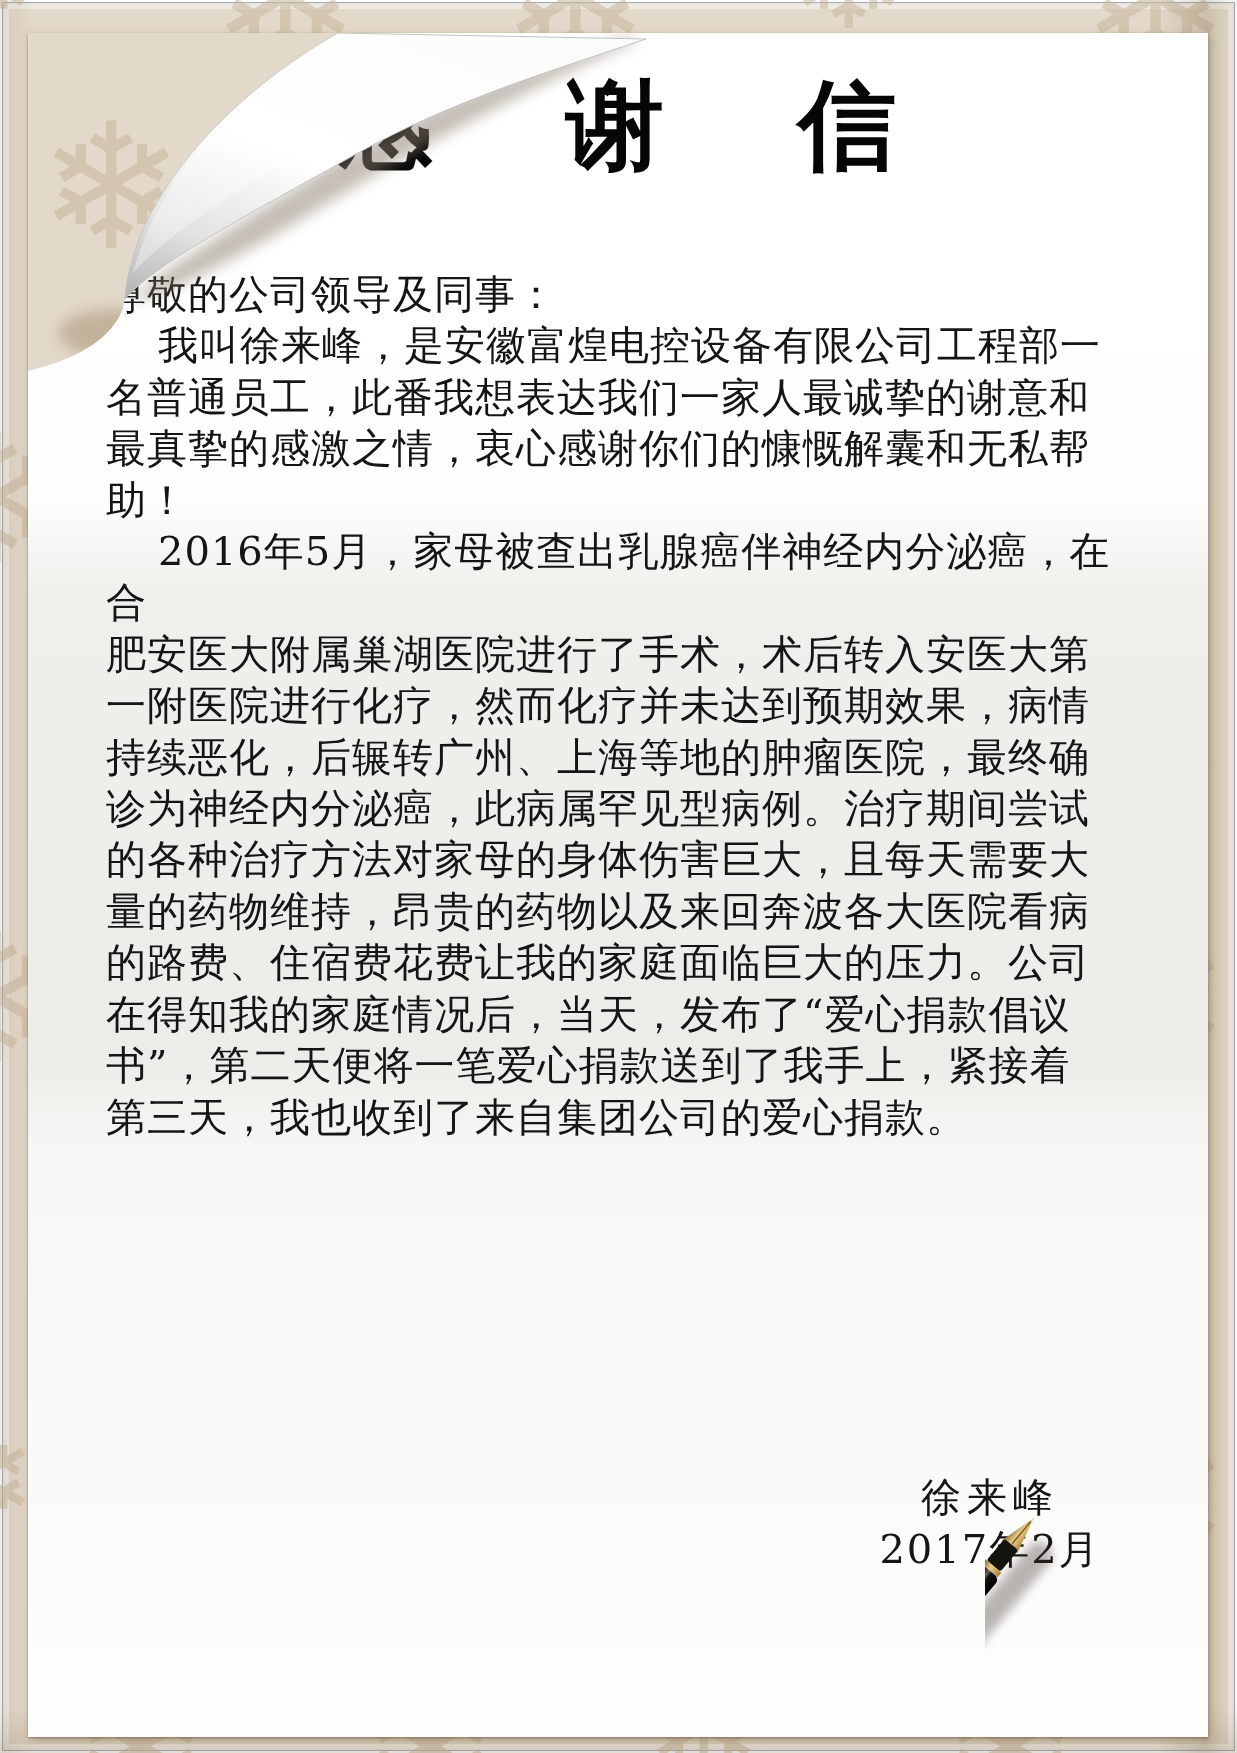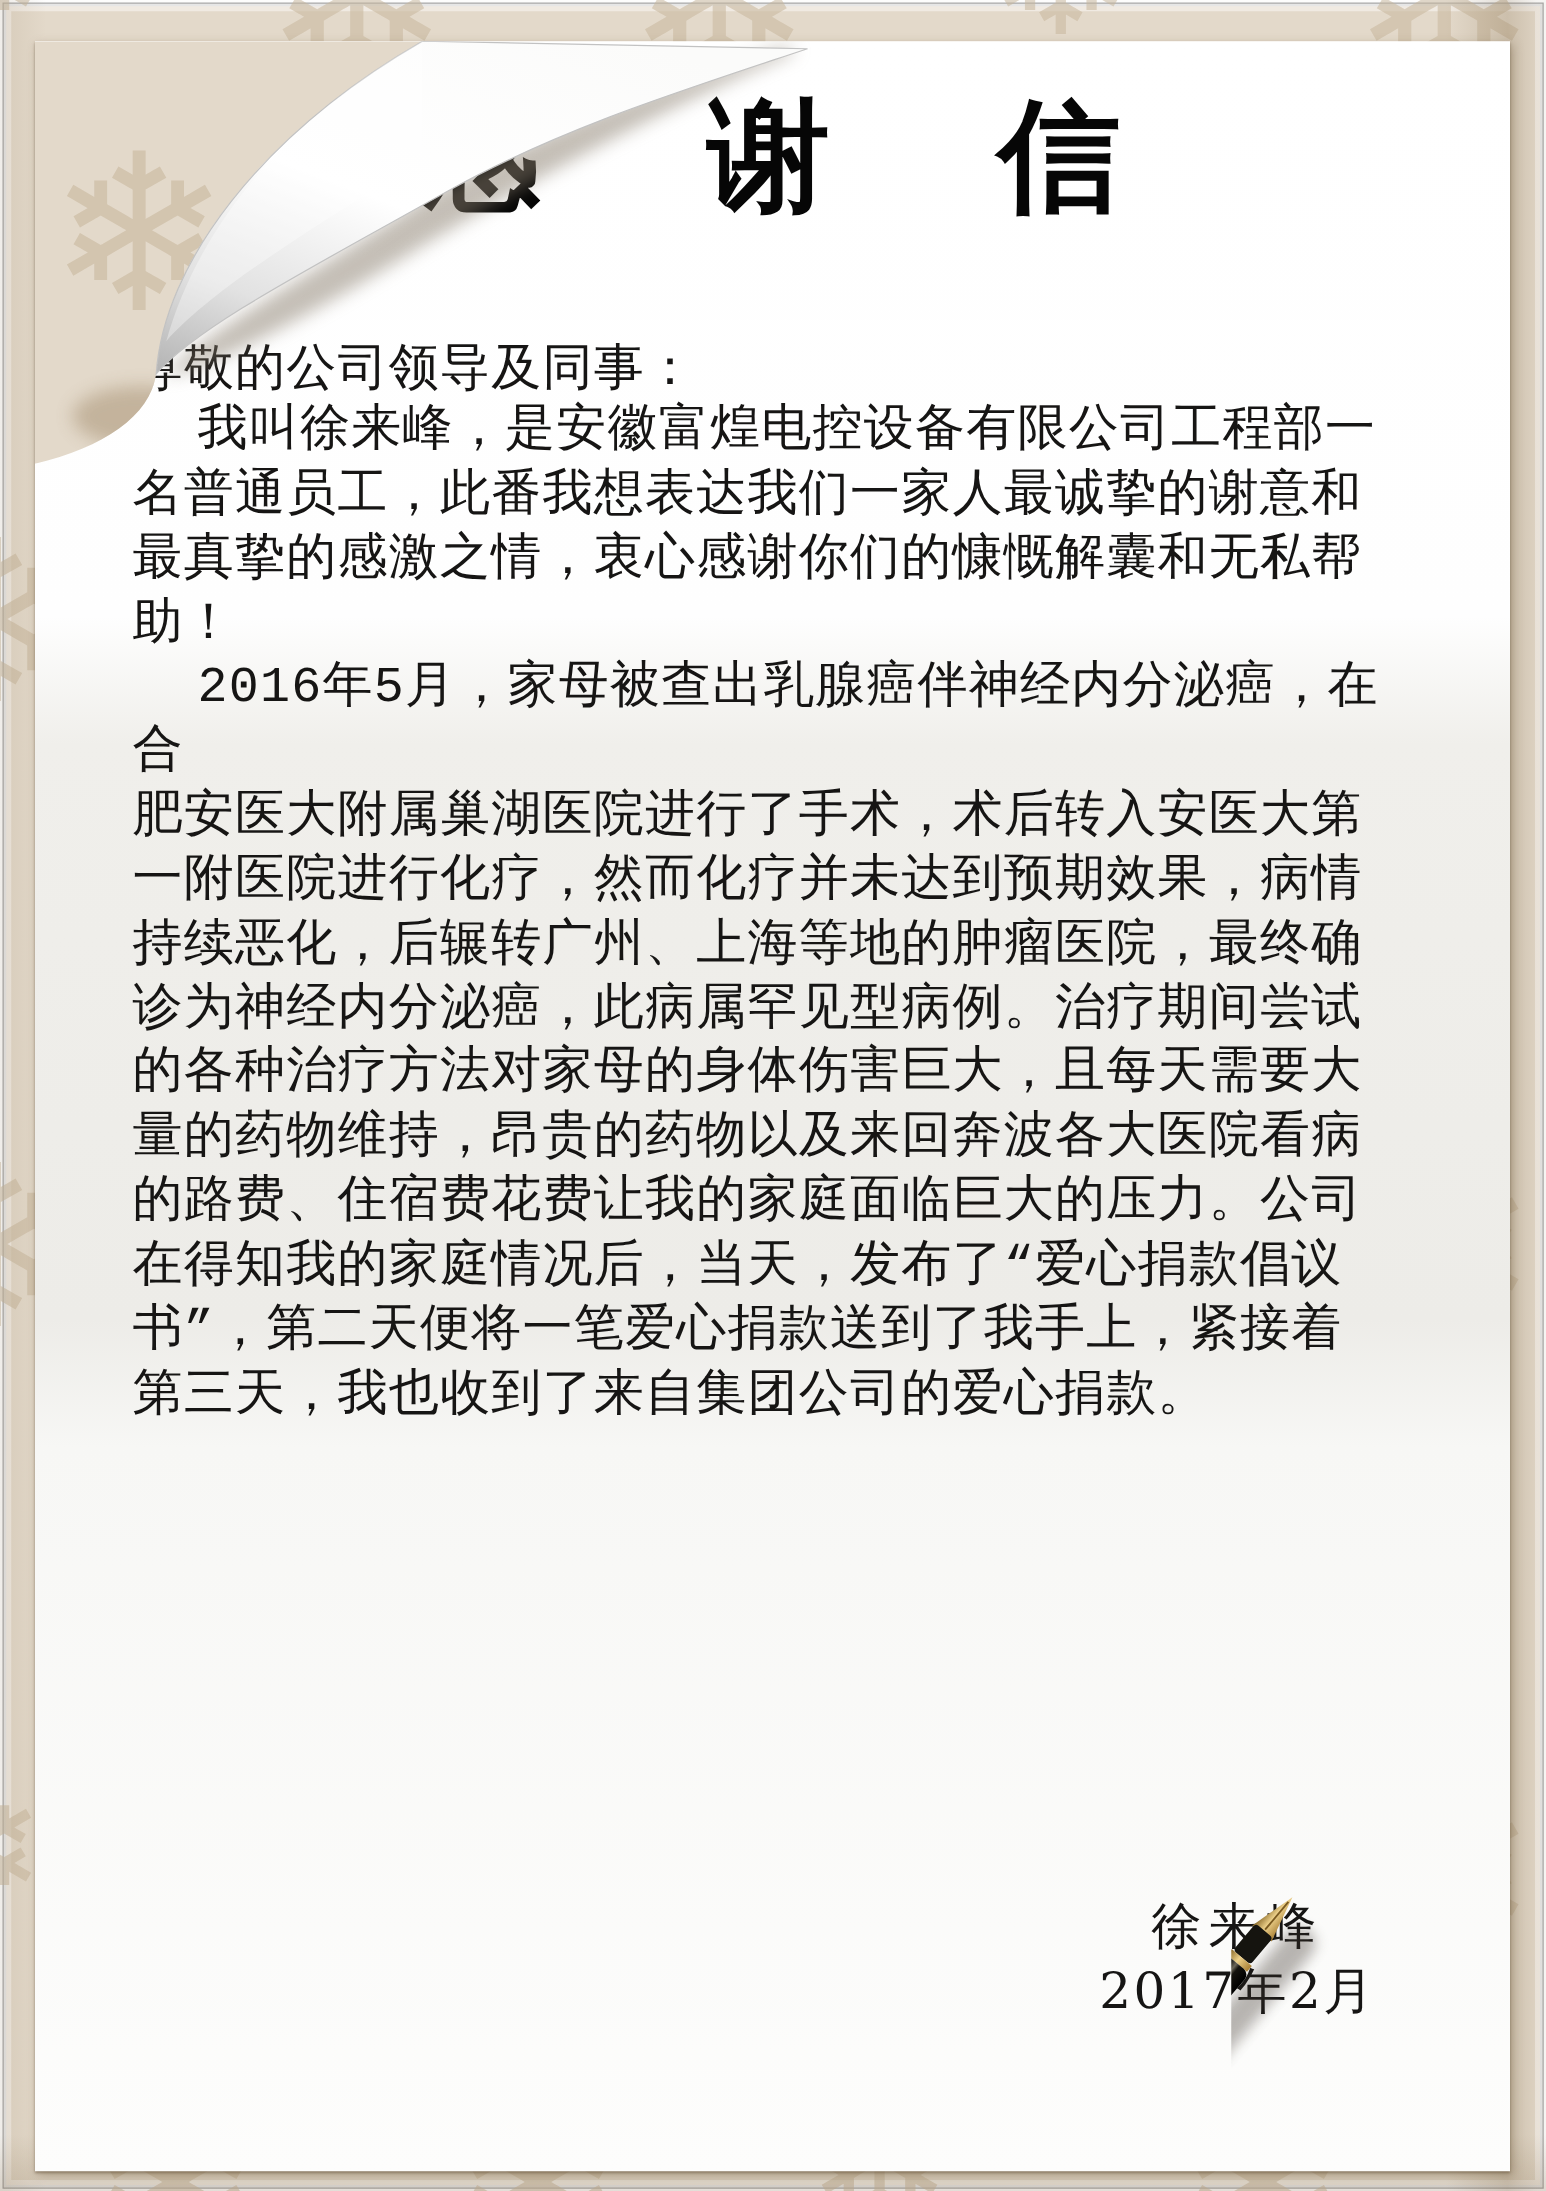--- a/index.html
+++ b/index.html
@@ -33,25 +33,25 @@
   .title{
     position:absolute;left:0;right:0;top:36px;text-align:center;
     transform:translateX(22px);
     font-size:98px;font-weight:bold;color:#060606;letter-spacing:50px;
     line-height:1.15;white-space:nowrap;
   }
   .body-text{
     position:absolute;left:78px;top:236px;width:1016px;
     font-size:40px;line-height:51.4px;letter-spacing:1px;color:#161514;
   }
-  .body-text p{margin:0;white-space:pre-line;text-indent:1.3em;font-family:Liberation Mono, monospace;}
+  .body-text p{margin:0;white-space:pre-line;text-indent:1.3em;}
   .body-text .salutation{white-space:nowrap;text-indent:0;}
   .sign-block{
     position:absolute;top:1438px;right:58px;width:320px;text-align:center;
-    font-size:40px;line-height:52px;color:#161514;margin-top:44px;
+    font-size:40px;line-height:52px;color:#161514;
   }
   .sign-name{letter-spacing:6px;}
   .sign-date{letter-spacing:2px;}
 </style>
 </head>
 <body>
 
 <div class="stage">
 
   <div class="bg-pattern">

